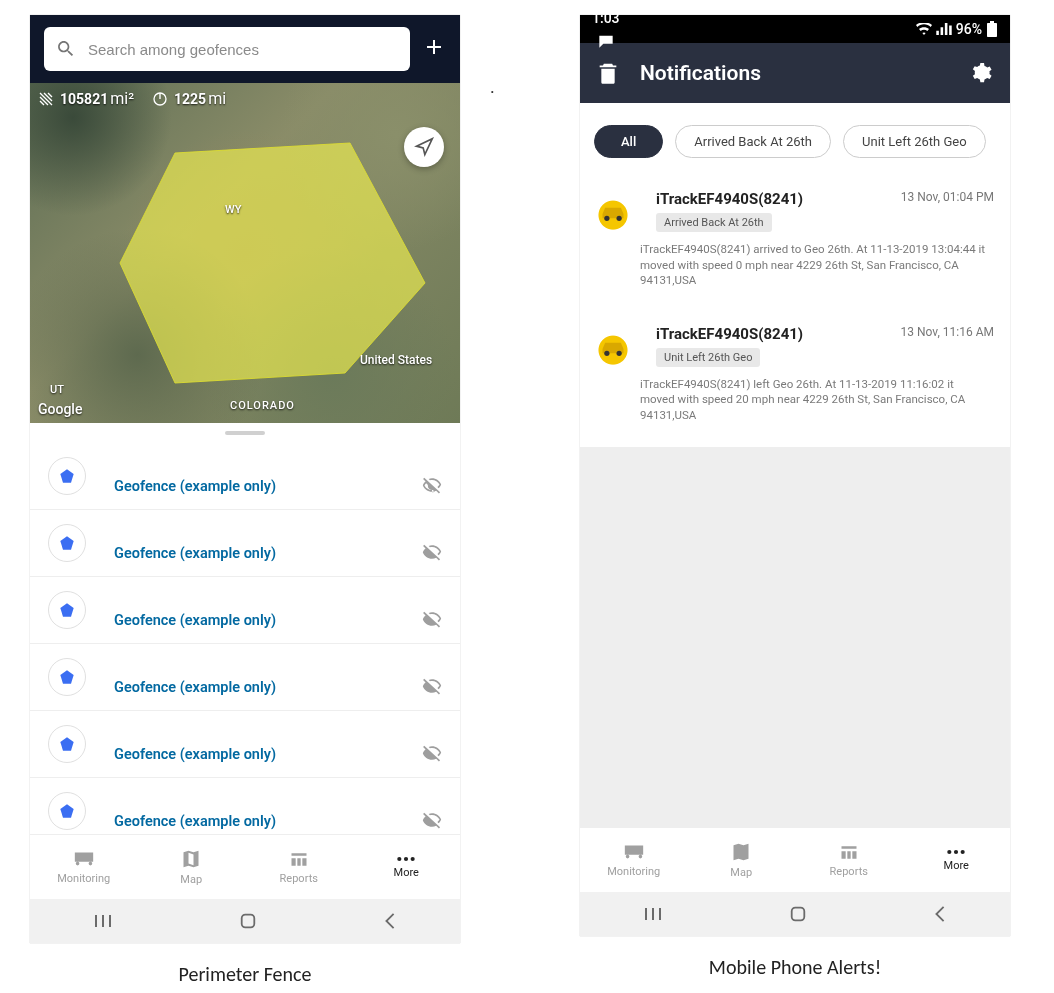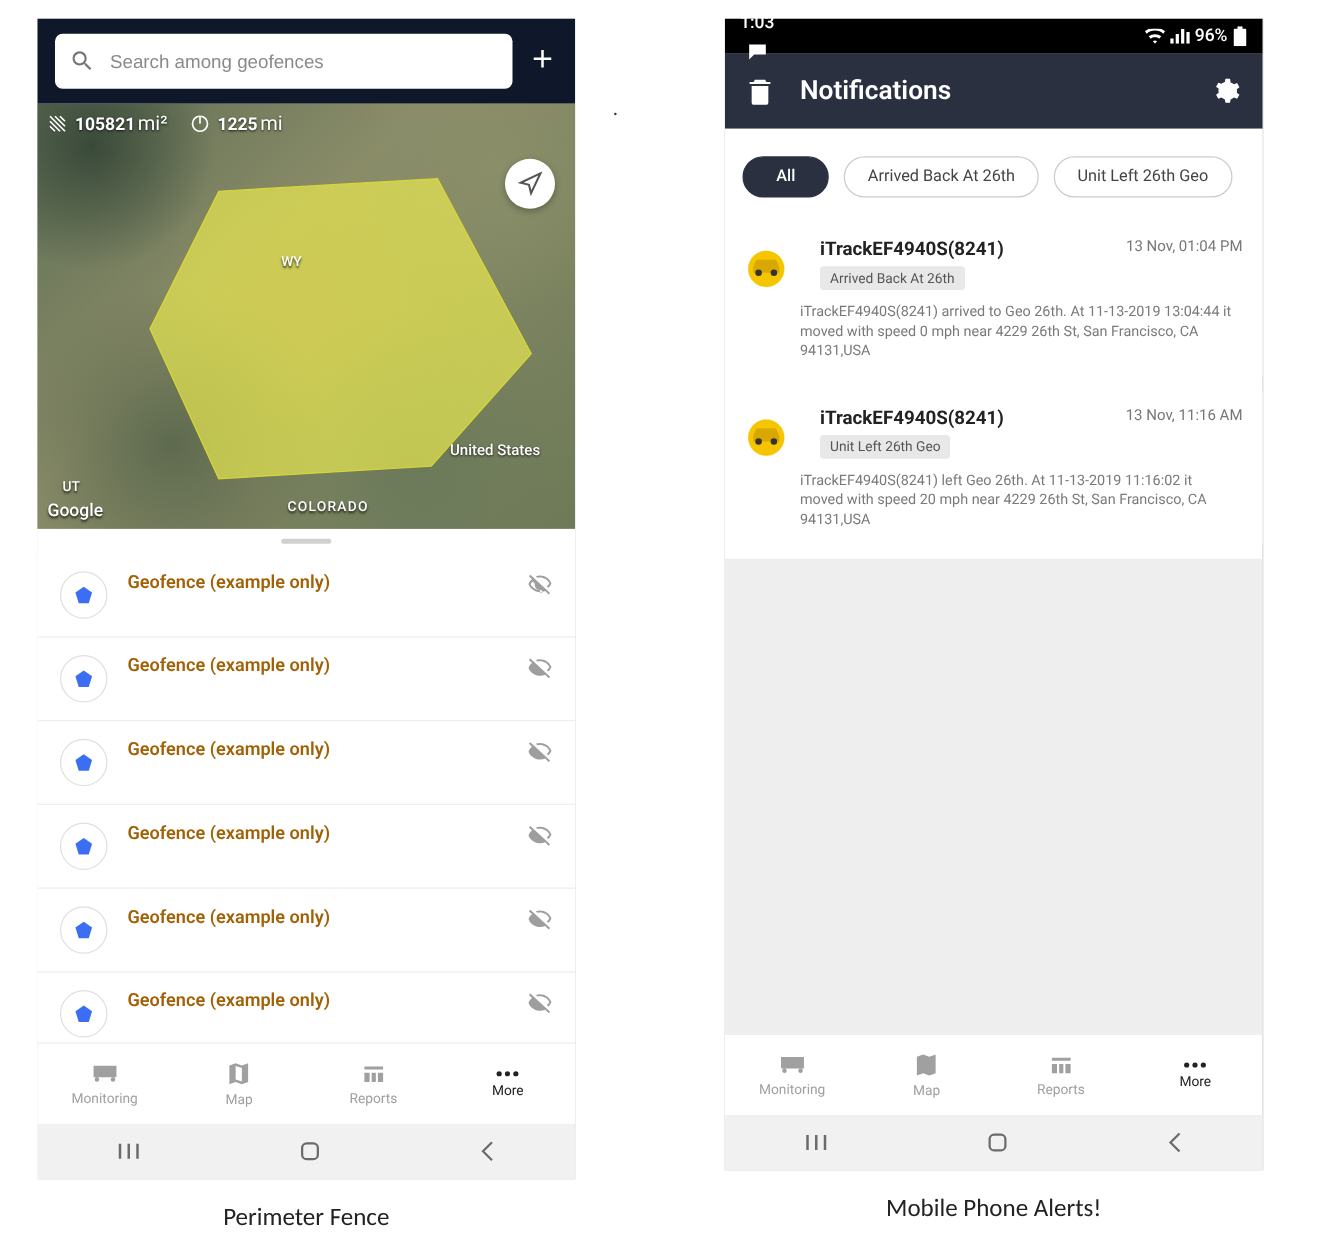--- a/index.html
+++ b/index.html
@@ -119,27 +119,27 @@
     color:#fff; font-size:14px; font-weight:500;
     text-shadow:0 1px 2px rgba(0,0,0,0.8);
     z-index:4;
   }
   .handle {
     width:40px; height:4px; background:#d0d0d0; border-radius:2px;
     margin:8px auto;
   }
   .geo-list { background:#fff; }
   .geo-row {
-    display:flex; align-items:flex-start;
+    display:flex; align-items:flex-end;
     padding: 14px 18px;
     border-bottom:1px solid #eeeeee;
-    gap:16px;
+    gap:28px;
     font-size:14.5px;
     font-weight:600;
-    color:#a16207;
+    color:#0369a1;
   }
   .geo-icon-circ {
     width:36px; height:36px; border-radius:50%;
     border:1px solid #e0e0e0;
     display:flex; align-items:center; justify-content:center;
     flex-shrink:0;
   }
   .geo-row .label { flex:1; }
   .bottom-nav {
     display:flex; height:64px;

